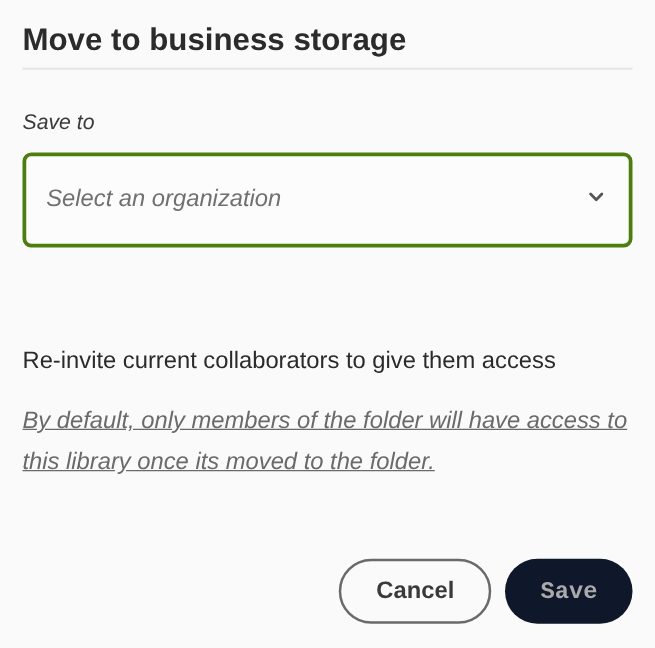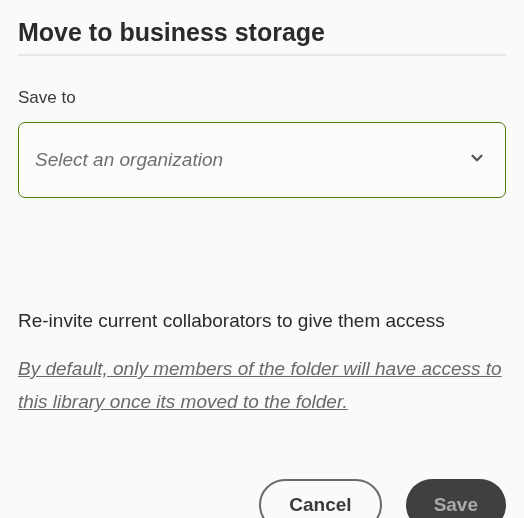--- a/index.html
+++ b/index.html
@@ -22,29 +22,30 @@
     }
     .divider {
       height: 2px;
       background: #e8e8e8;
       margin-bottom: 32px;
     }
     .field-label {
       font-size: 17px;
       color: #3a3a3a;
       margin-bottom: 14px;
+      font-style: italic;
     }
     .select-wrap {
       position: relative;
       width: 100%;
     }
     .select-box {
       width: 100%;
       height: 76px;
-      border: 1px solid #4d7c0f;
+      border: 3px solid #4d7c0f;
       border-radius: 7px;
       background: #fcfcfc;
       padding: 0 50px 0 16px;
       display: flex;
       align-items: center;
       cursor: pointer;
     }
     .select-placeholder {
       font-size: 19px;
       font-style: italic;
@@ -57,60 +58,61 @@
       transform: translateY(-50%);
       pointer-events: none;
     }
     .chevron svg {
       width: 18px;
       height: 18px;
     }
     .section-heading {
       font-size: 19px;
       color: #2b2b2b;
-      margin-top: 112px;
+      margin-top: 80px;
       margin-bottom: 20px;
     }
     .helper-text {
       font-size: 19px;
       font-style: italic;
       color: #6a6a6a;
       line-height: 1.75;
       margin-bottom: 60px;
       text-decoration: underline;
     }
     .button-row {
       display: flex;
       justify-content: flex-end;
-      gap: 24px;
+      gap: 11px;
       margin-top: 10px;
     }
     .btn {
       height: 52px;
       border-radius: 26px;
       font-size: 19px;
       font-weight: 600;
       cursor: pointer;
       display: flex;
       align-items: center;
       justify-content: center;
       padding: 0 28px;
     }
     .btn-secondary {
       background: transparent;
       border: 2px solid #6a6a6a;
       color: #3a3a3a;
       min-width: 108px;
     }
     .btn-primary {
-      background: #404040;
+      background: #0f172a;
       border: none;
       color: #aaaaaa;
       min-width: 100px;
       cursor: default;
+      font-family: Liberation Mono, monospace;
     }
   </style>
 </head>
 <body>
 
 <div class="title">Move to business storage</div>
 
 <div class="divider"></div>
 
 <div class="field-label">Save to</div>

